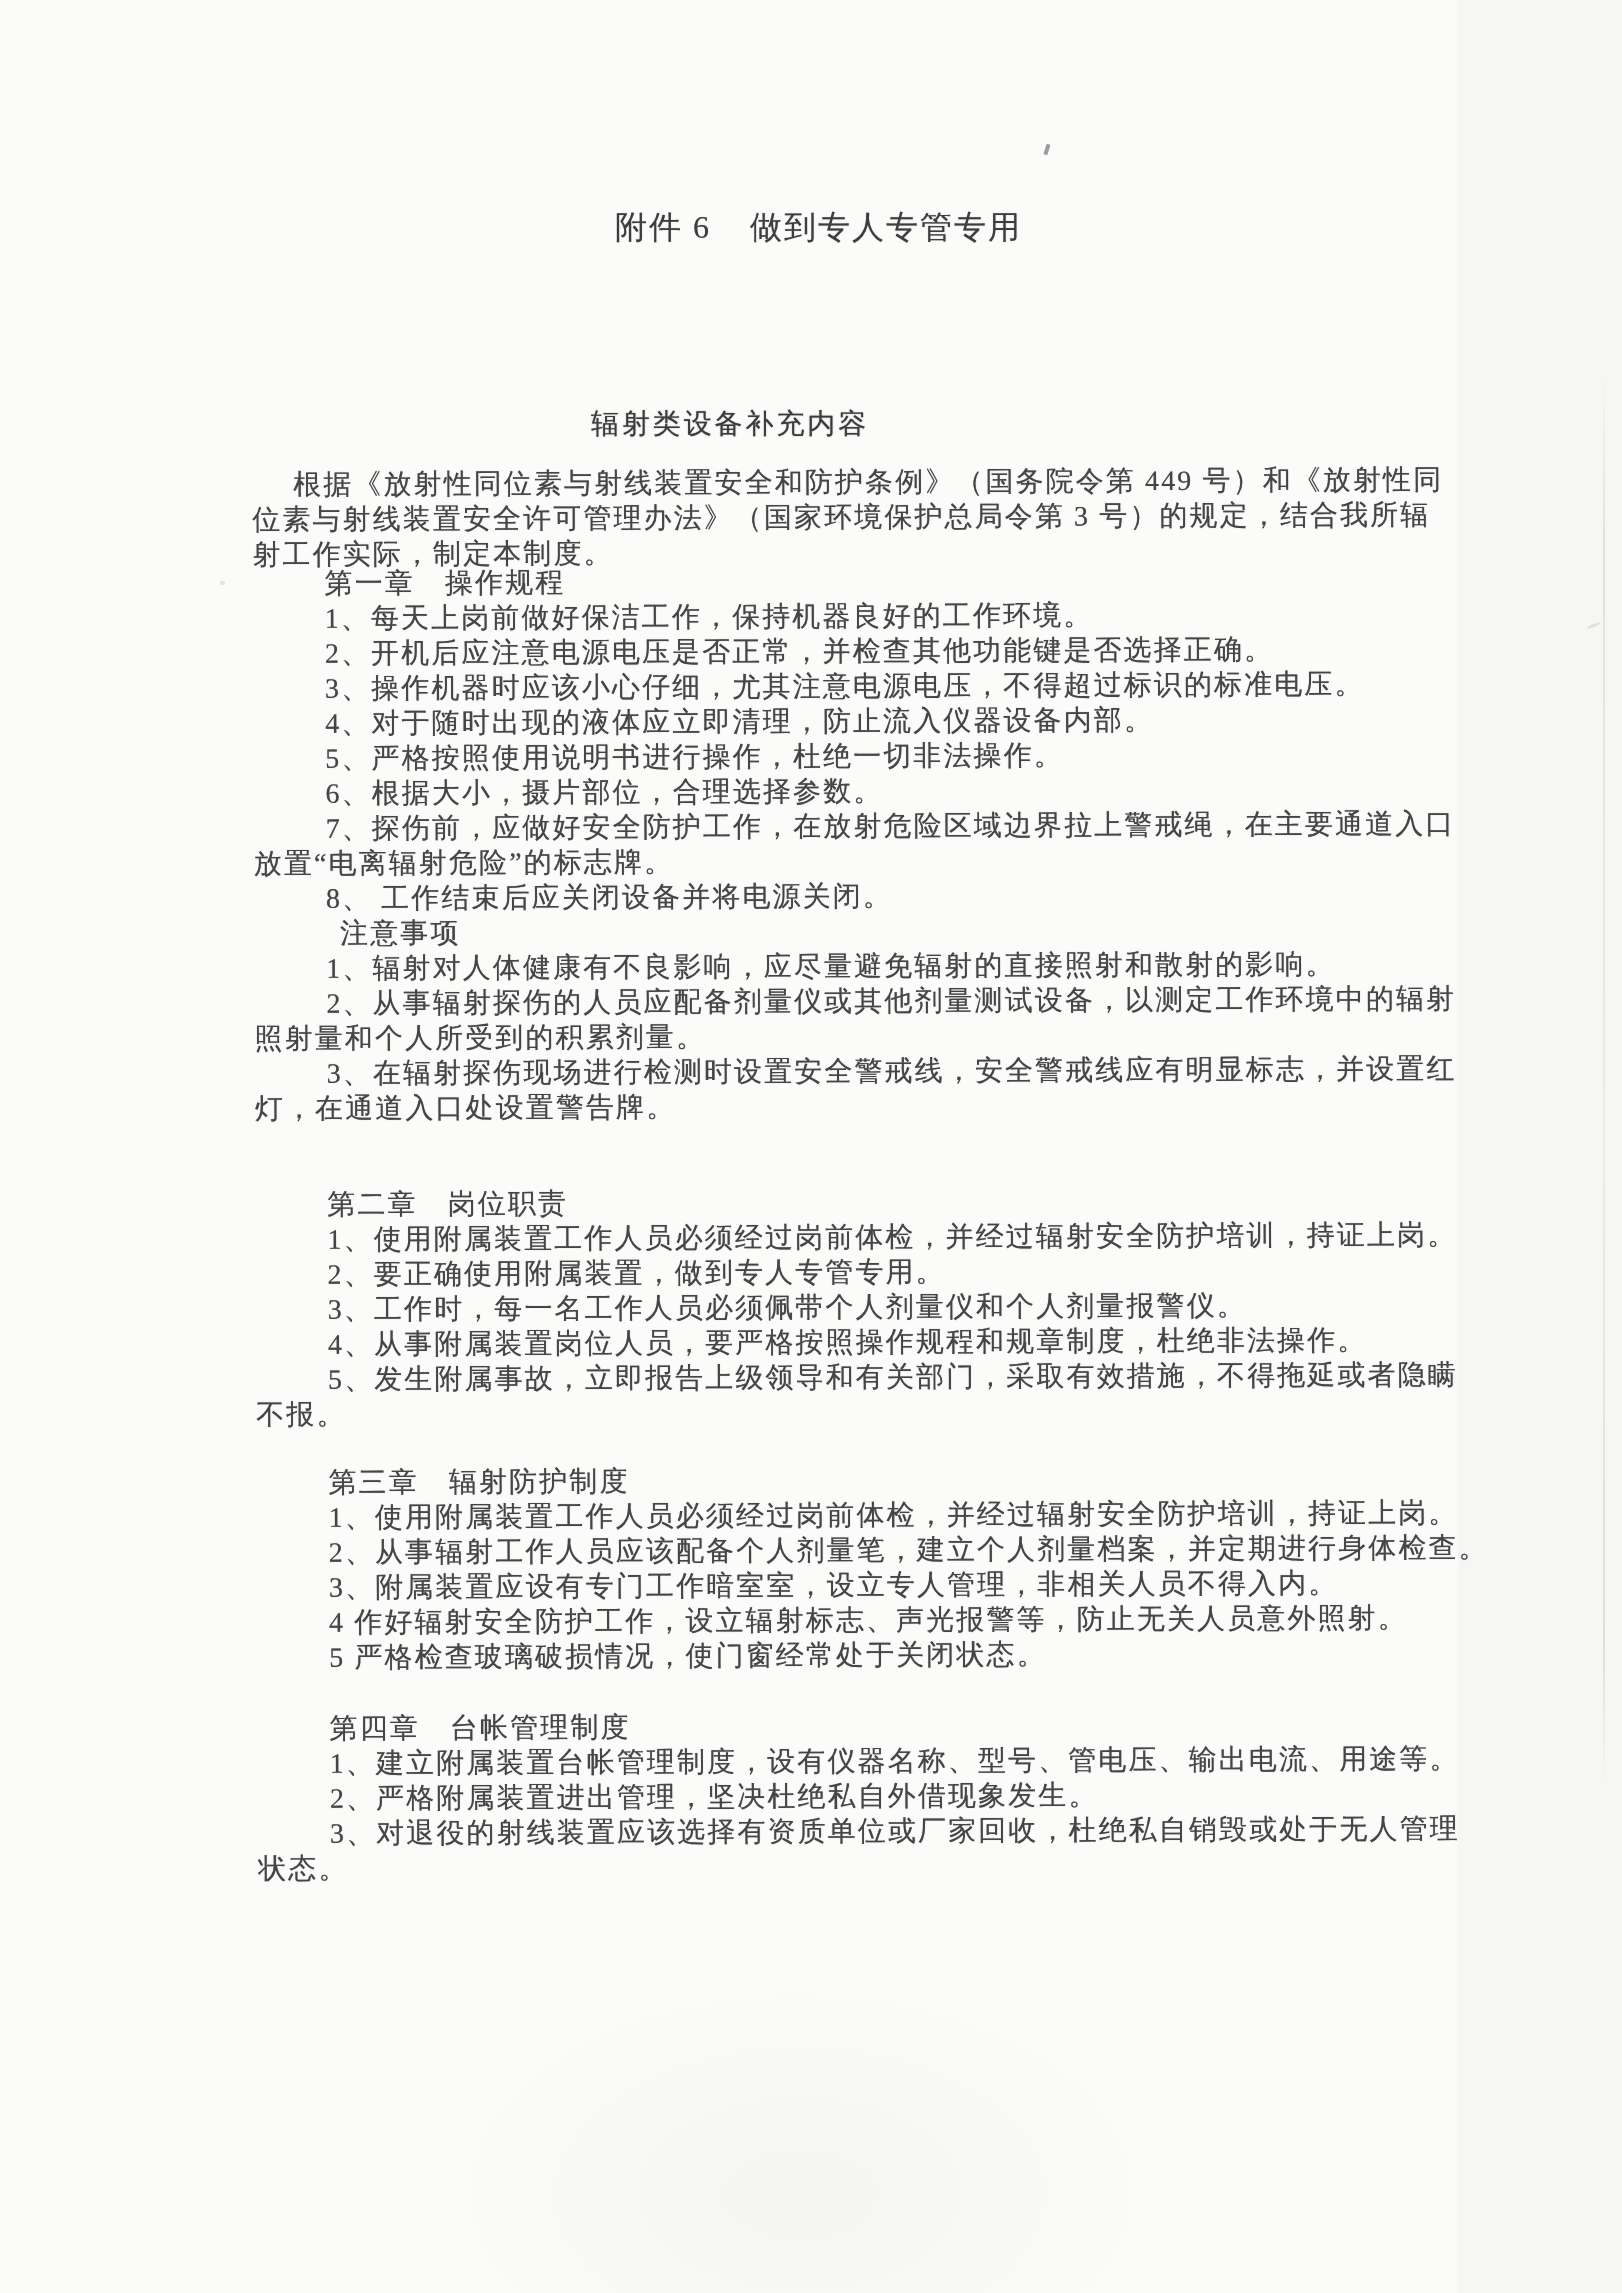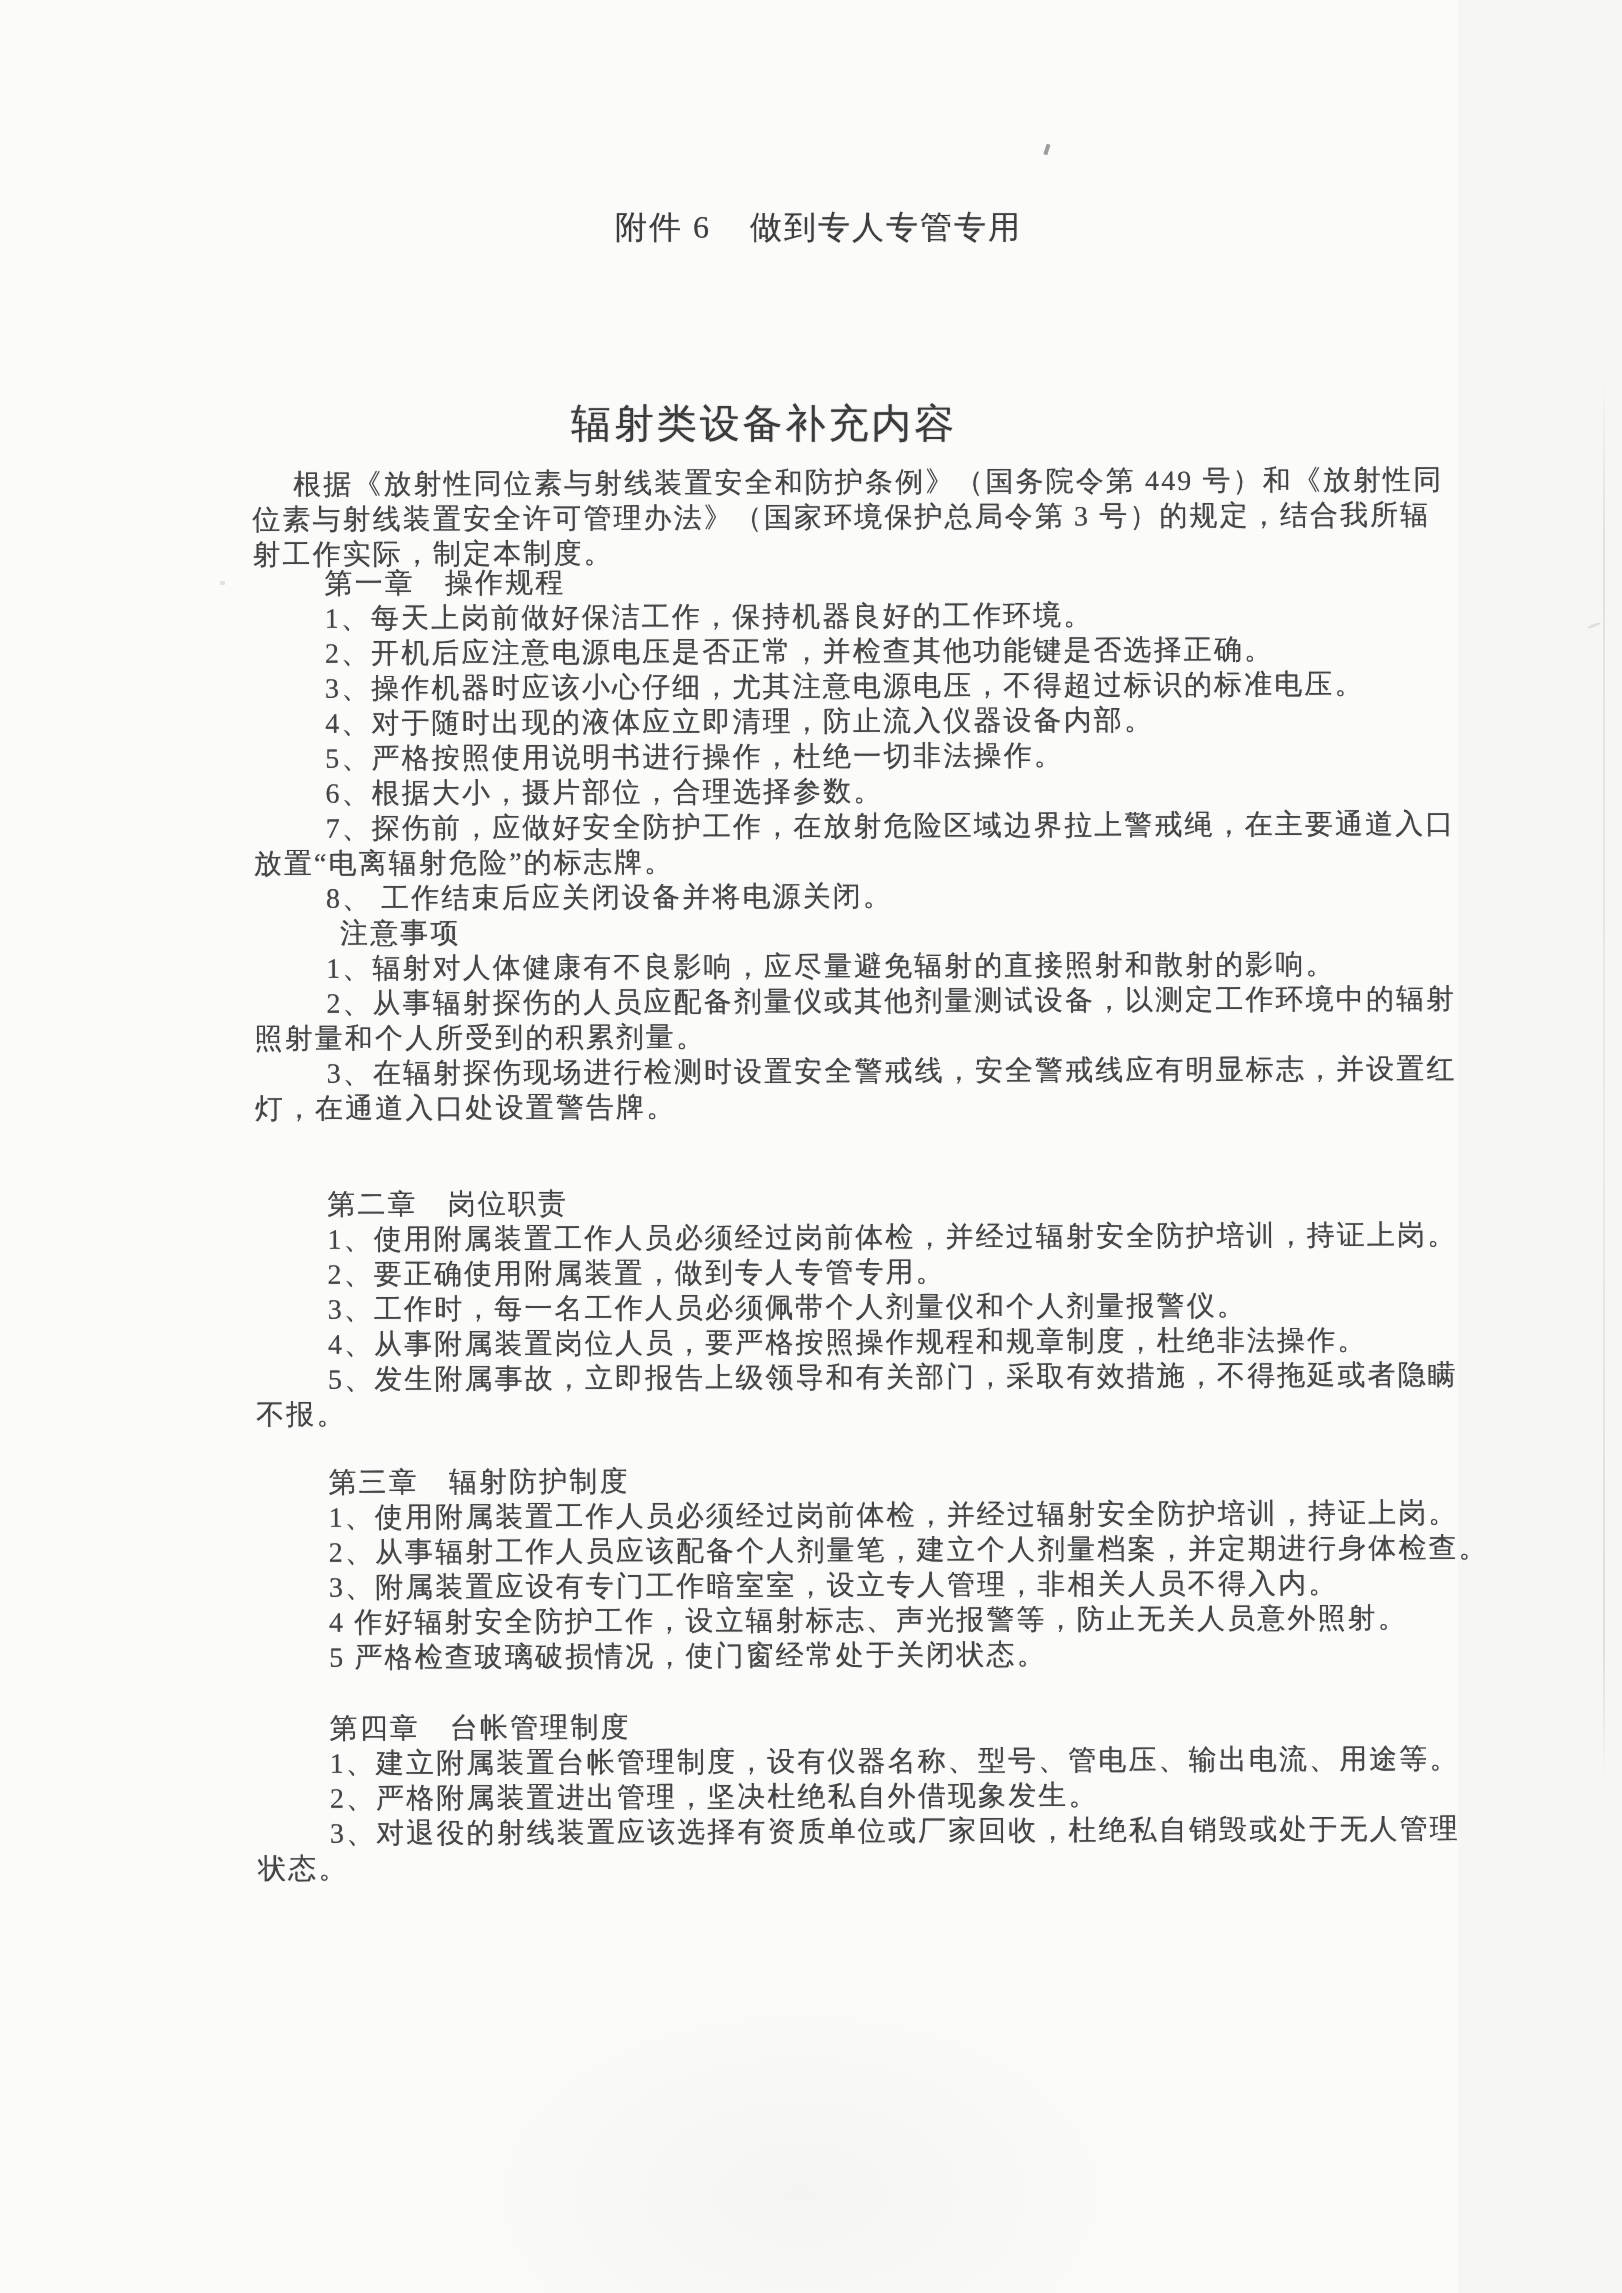--- a/index.html
+++ b/index.html
@@ -26,22 +26,22 @@
   .speck-2{left:1587px;top:624px;width:13.7px;height:2.9px;opacity:.25;transform:rotate(-20deg);border-radius:50%;}
   .speck-3{left:220px;top:581px;width:4.9px;height:3.9px;opacity:.25;}
 
   .att-title{
     position:absolute;left:615px;top:205px;height:45px;
     display:flex;align-items:center;gap:39px;
     font-size:32px;letter-spacing:2px;color:#3d3d40;white-space:nowrap;
     text-shadow:0 0 1px rgba(70,70,75,0.55);
   }
   .doc-heading{
-    position:absolute;left:571px;top:396px;height:55px;line-height:55px;
-    font-size:40px;letter-spacing:2.9px;color:#3b3b3e;white-space:nowrap;
+    position:absolute;left:591px;top:396px;height:55px;line-height:55px;
+    font-size:28px;letter-spacing:2.9px;color:#3b3b3e;white-space:nowrap;
     text-shadow:0 0 1.2px rgba(60,60,65,0.7);
   }
   .body-text{
     position:absolute;left:252px;top:0;width:1229px;height:2294px;
     transform:rotate(-0.25deg);transform-origin:0 458px;
     color:#454548;
     text-shadow:0 0 0.8px rgba(75,75,80,0.65);
   }
   .block{position:absolute;left:0;width:1229px;}
   .block-intro{top:467px;}

